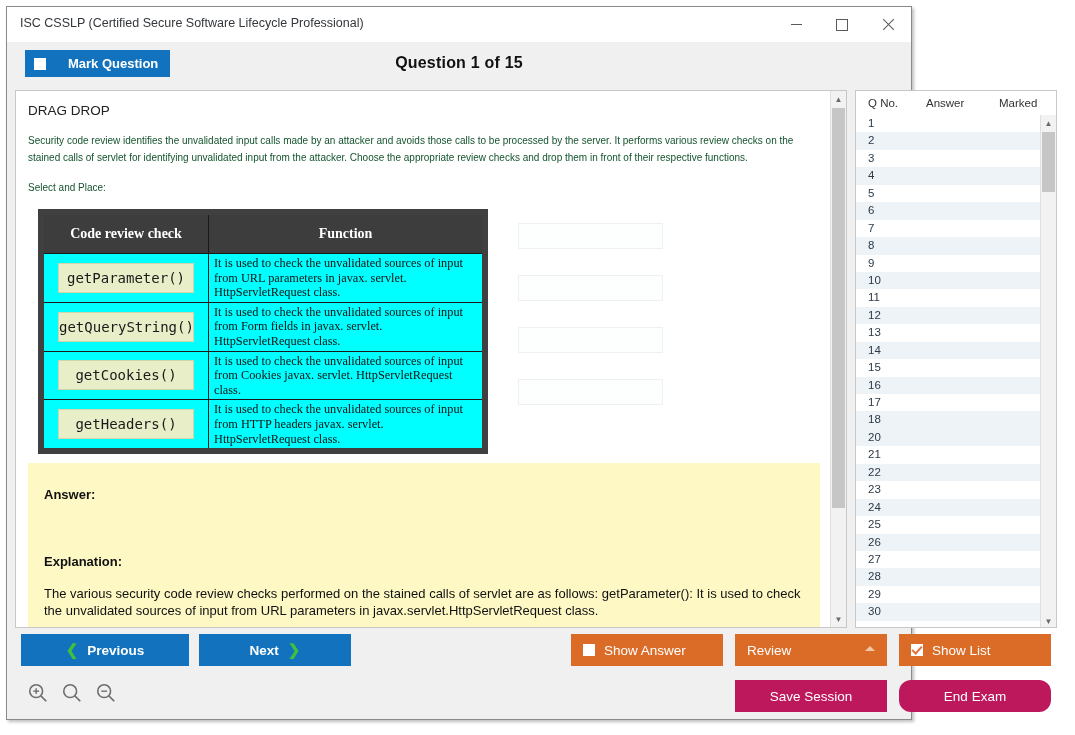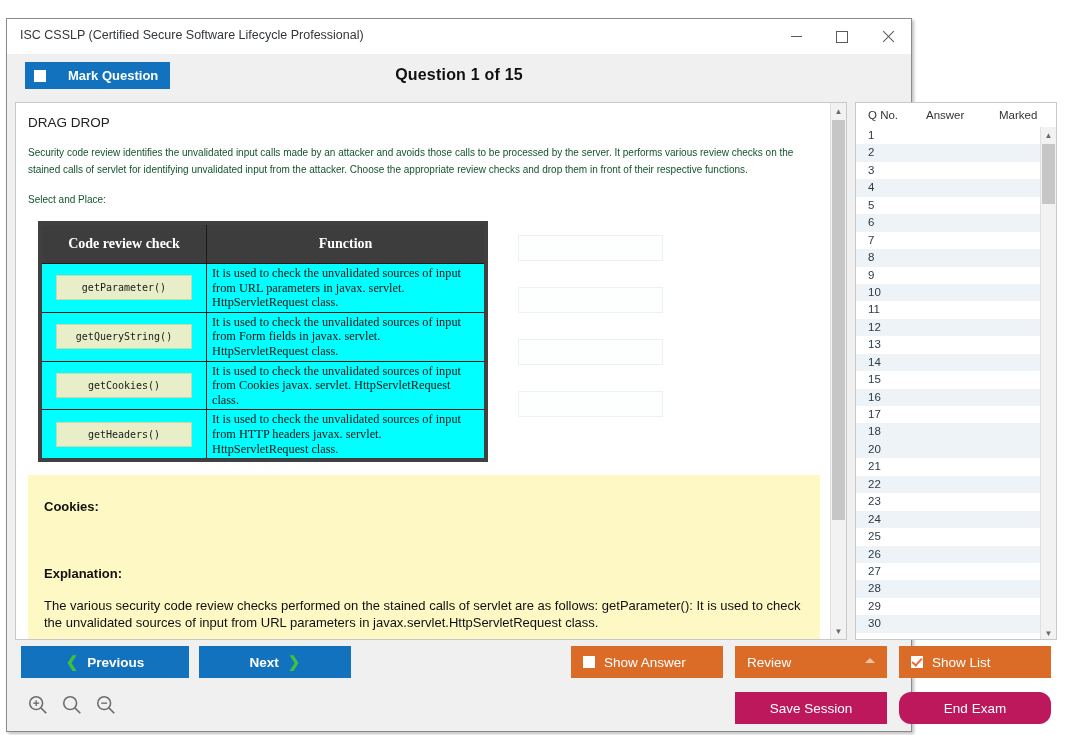--- a/index.html
+++ b/index.html
@@ -1,19 +1,19 @@
 <!DOCTYPE html>
 <html><head>
 <meta charset="utf-8">
 <style>
   html,body{margin:0;padding:0;background:#ffffff;}
   body{width:1075px;height:735px;overflow:hidden;font-family:"Liberation Sans",sans-serif;}
 
   .app-window{
-    position:absolute;left:6px;top:18px;width:906px;height:714px;
+    position:absolute;left:6px;top:6px;width:906px;height:714px;
     background:#f0f0f0;border:1px solid #8a8a8a;
     box-shadow:2px 2px 3px rgba(0,0,0,.25);
     box-sizing:border-box;
   }
 
   
   .titlebar{position:absolute;left:0;top:0;right:0;height:35px;background:#ffffff;
     border-bottom:1px solid #e2e2e2;}
   .titlebar .title{position:absolute;left:13px;top:9px;font-size:12.5px;color:#33373b;
     white-space:nowrap;}
@@ -44,30 +44,30 @@
     background:#ffffff;border:1px solid #c8c8c8;box-sizing:border-box;overflow:hidden;}
   .inner{position:absolute;left:0;top:0;width:816px;padding:10px 12px 0 12px;box-sizing:border-box;}
 
   .q-type{font-size:13.5px;color:#222;margin:2px 0 14px 0;}
   .q-body{font-size:10px;color:#14532d;line-height:17px;}
   .q-body p{margin:0 0 13px 0;}
 
   
   .dd-wrap{position:relative;margin-top:4px;height:240px;}
   .dd-table{position:absolute;left:10px;top:0;width:450px;border-collapse:collapse;
-    border:4px solid #404040;background:#00ffff;}
+    border:6px solid #404040;background:#00ffff;}
   .dd-table th{background:#3d3d3d;color:#ffffff;font-family:"Liberation Serif",serif;
     font-size:14px;font-weight:bold;height:36px;border:1px solid #1a1a1a;}
   .dd-table th.c1{width:162px;}
   .dd-table td{border:1px solid #1a1a1a;background:#00ffff;vertical-align:middle;padding:0;}
   .dd-table td.c1{width:162px;text-align:center;padding:5px 0;}
   .dd-table td.c2{font-family:"Liberation Serif",serif;font-size:12.3px;color:#111;
     line-height:14.6px;padding:2px 5px;}
   .chip{display:inline-block;background:#e8eec8;border:1px solid #cfd6a8;
-    font-family:"DejaVu Sans Mono",monospace;font-size:10px;color:#1a1a1a;
+    font-family:"DejaVu Sans Mono",monospace;font-size:14px;color:#1a1a1a;
     padding:6px 0;width:134px;text-align:center;cursor:move;}
   .drop-col{position:absolute;left:490px;top:14px;width:145px;}
   .drop-box{height:24px;border:1px solid #eef1f3;background:#fdfefe;margin-bottom:26px;}
 
   
   .ansbox{margin:14px 0 0 0;background:#fdf8c4;padding:24px 16px 10px 16px;}
   .ansbox .lbl{font-size:13px;font-weight:bold;color:#111;}
   .ansbox .gap{height:52px;}
   .ansbox .expl{font-size:13px;color:#111;line-height:17px;margin-top:16px;}
 
@@ -180,21 +180,21 @@
 
         <div class="drop-col">
           <div class="drop-box"></div>
           <div class="drop-box"></div>
           <div class="drop-box"></div>
           <div class="drop-box"></div>
         </div>
       </div>
 
       <div class="ansbox">
-        <div class="lbl">Cookies:</div>
+        <div class="lbl">Answer:</div>
         <div class="gap"></div>
         <div class="lbl">Explanation:</div>
         <div class="expl">The various security code review checks performed on the stained calls of servlet are as follows: getParameter(): It is used to check the unvalidated sources of input from URL parameters in javax.servlet.HttpServletRequest class.</div>
       </div>
 
     </div>
 
     <div class="vsb">
       <div class="arrow up">▲</div>
       <div class="thumb" style="top:17px;height:400px;"></div>

